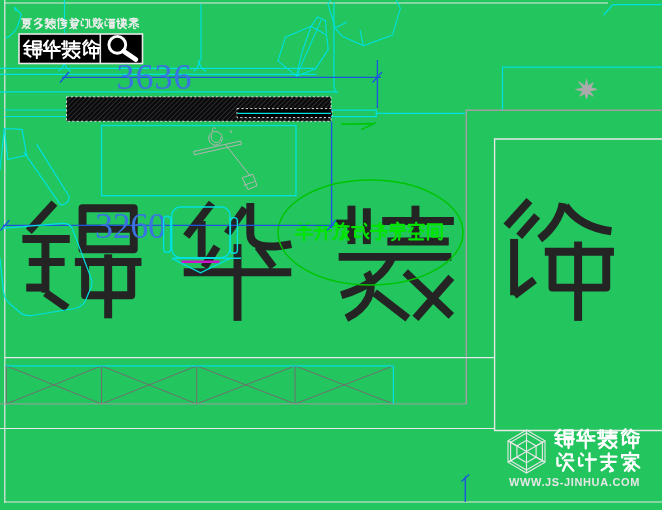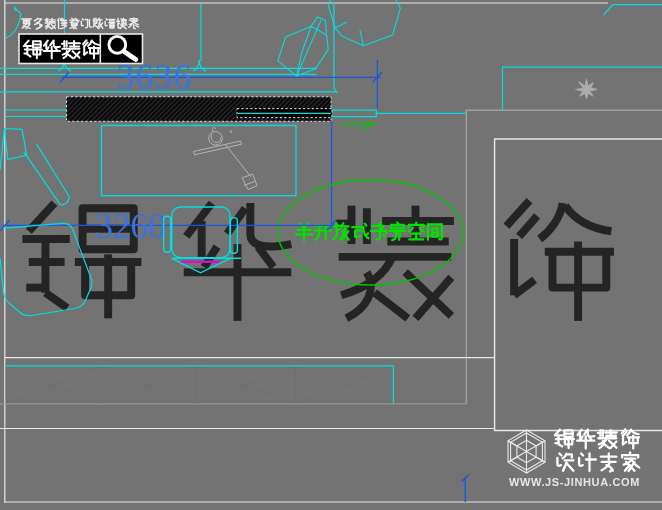--- a/index.html
+++ b/index.html
@@ -1,14 +1,14 @@
 <!DOCTYPE html>
 <html><head><meta charset="utf-8"><title>plan</title><style>
 html,body{margin:0;padding:0;background:#000;}
-#c{position:absolute;left:0;top:0;width:662px;height:510px;background:#737373;overflow:hidden;font-family:"Liberation Sans",sans-serif;}
+#c{position:absolute;left:0;top:0;width:662px;height:510px;background:#22c55e;overflow:hidden;font-family:"Liberation Sans",sans-serif;}
 #c svg{position:absolute;left:0;top:0;display:block;}
 </style></head><body>
 <div id="c">
 <svg width="662" height="510" viewBox="0 0 662 510">
 
 <line x1="4.8" y1="0" x2="4.8" y2="503" stroke="#e8e8e8" stroke-width="1.2"></line>
 
 <line x1="4.8" y1="3" x2="608" y2="3" stroke="#e8e8e8" stroke-width="1.2"></line>
 
 <line x1="4.8" y1="502" x2="662" y2="502" stroke="#e8e8e8" stroke-width="1.2"></line>

